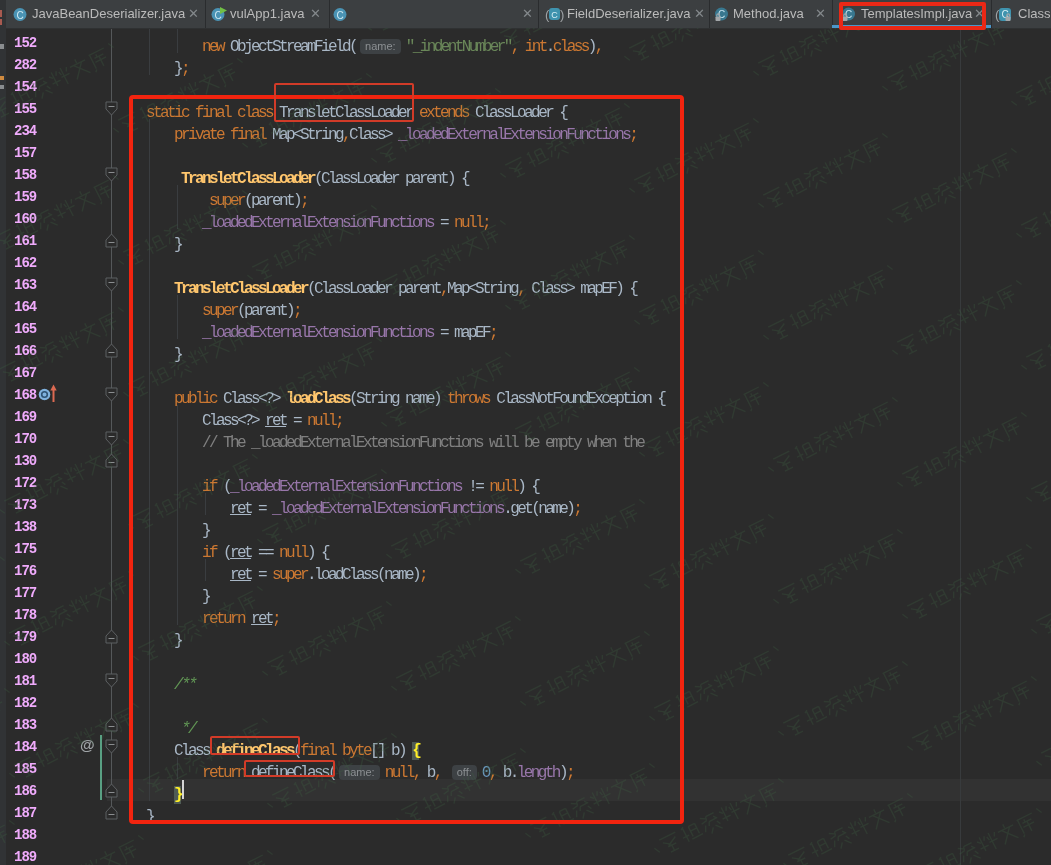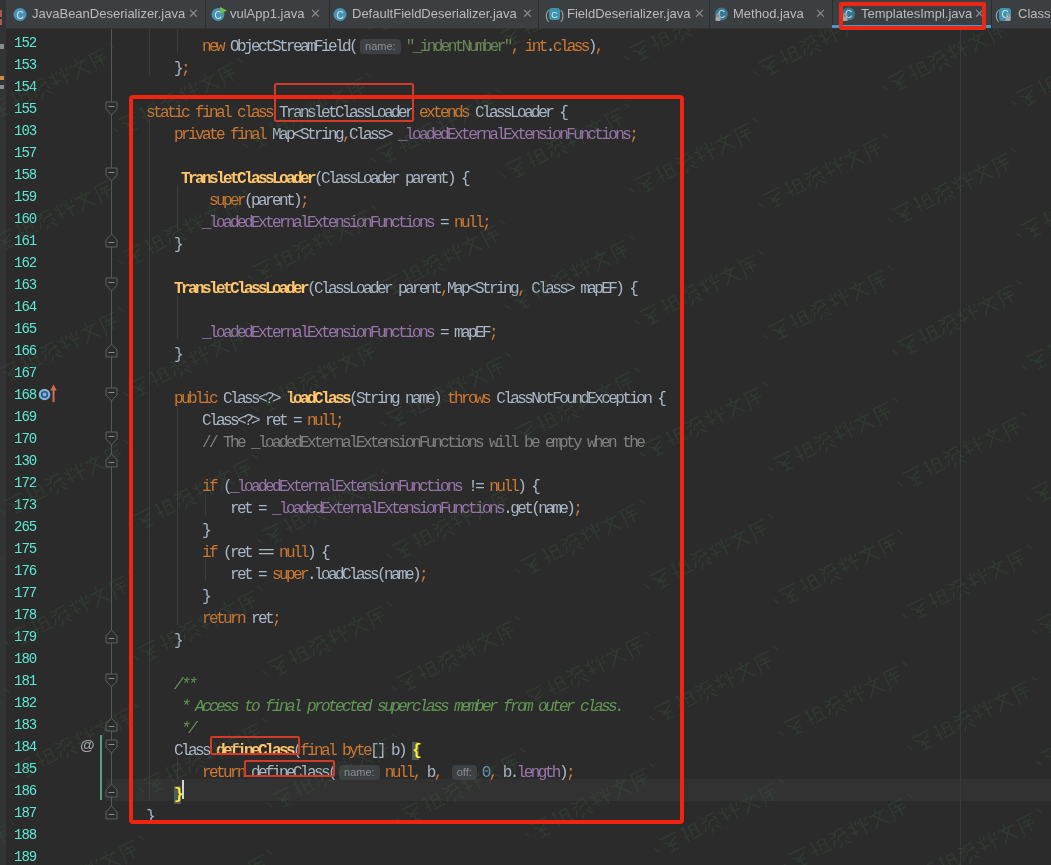--- a/index.html
+++ b/index.html
@@ -6,30 +6,30 @@
 body{width:1051px;height:865px;overflow:hidden;position:relative;font-family:"Liberation Sans",sans-serif;}
 #tabbar{position:absolute;left:0;top:0;width:1051px;height:28px;background:#3c3f41;z-index:2;}
 .tabsep{position:absolute;top:0;width:1px;height:28px;background:#2a2c2e;}
 .tabtext{position:absolute;top:0;height:28px;line-height:28px;color:#bbbbbb;font-size:13px;white-space:nowrap;}
 .tabx{position:absolute;top:0;height:28px;line-height:27px;color:#84898c;font-size:13px;}
 #tabunder{position:absolute;left:832px;top:25px;width:159px;height:3px;background:#4a97cb;z-index:3;}
 #barline{position:absolute;left:0;top:28px;width:1051px;height:1px;background:#2f3132;z-index:2;}
 #leftstrip{position:absolute;left:0;top:0;width:6px;height:865px;background:#313335;z-index:4;}
 #editor{position:absolute;left:0;top:29px;width:1051px;height:836px;background:#2b2b2b;z-index:1;}
 .row{position:absolute;left:0;width:1051px;height:22px;}
-.ln{position:absolute;left:0;top:0;width:36px;text-align:right;font-family:"Liberation Mono",monospace;font-size:14px;letter-spacing:-1.1px;color:#5eead4;line-height:22px;padding-top:1px;}
+.ln{position:absolute;left:0;top:0;width:36px;text-align:right;font-family:"Liberation Mono",monospace;font-size:14px;letter-spacing:-1.1px;color:#f0abfc;line-height:22px;padding-top:1px;font-weight:bold;}
 .code{position:absolute;left:118px;top:0;margin:0;font-family:"Liberation Mono",monospace;font-size:16px;letter-spacing:-2.6px;line-height:22px;padding-top:5px;color:#a9b7c6;white-space:pre;}
 .k{color:#cc7832;}
 .s{color:#6a8759;}
 .n{color:#6897bb;}
 .f{color:#9876aa;}
 .c{color:#808080;}
 .j{color:#629755;font-style:italic;}
 .y{color:#ffc66d;font-weight:bold;}
-.u{}
+.u{text-decoration:underline;}
 .hint{display:inline-block;font-family:"Liberation Sans",sans-serif;font-size:11px;letter-spacing:0;line-height:15px;height:15px;padding:0 5px;margin:0 5px 0 4px;border-radius:4px;background:#3d4144;color:#8c9093;vertical-align:1px;}
 .brace{background:#4f5b54;color:#ffef28;font-weight:bold;}
 .guide{position:absolute;width:1px;background:#3a3d40;z-index:1;}
 .redbox{position:absolute;border:2px solid #dd3524;z-index:10;border-radius:2px;}
 #caret{position:absolute;left:182px;top:780px;width:2px;height:19px;background:#d4d4d4;z-index:6;}
 #curline{position:absolute;left:107px;top:779px;width:944px;height:22px;background:#323232;z-index:1;}
 #marginline{position:absolute;left:960px;top:29px;width:1px;height:836px;background:#383b3d;z-index:1;}
 #foldline{position:absolute;left:111px;top:29px;width:1px;height:790px;background:#55585a;z-index:1;}
 #changebar{position:absolute;left:100px;top:735px;width:2px;height:65px;background:#59a083;z-index:2;}
 .fold{position:absolute;left:105px;width:13px;height:15px;z-index:2;}
@@ -51,32 +51,32 @@
 <div class="guide" style="left:177px;top:757px;height:22px"></div>
 <div class="guide" style="left:205px;top:493px;height:22px"></div>
 <div class="guide" style="left:205px;top:559px;height:22px"></div>
 </div>
 <div id="rows" style="position:absolute;left:0;top:31px;z-index:2;">
 <div class="row" style="top:0">
       <div class="ln">152</div>
       <pre class="code">            <span class="k">new</span> ObjectStreamField(<span class="hint">name:</span><span class="s">"_indentNumber"</span><span class="k">,</span> <span class="k">int</span>.<span class="k">class</span>)<span class="k">,</span></pre>
     </div>
 <div class="row" style="top:22px">
-      <div class="ln">153</div>
+      <div class="ln">282</div>
       <pre class="code">        }<span class="k">;</span></pre>
     </div>
 <div class="row" style="top:44px">
       <div class="ln">154</div>
     </div>
 <div class="row" style="top:66px">
       <div class="ln">155</div>
       <pre class="code">    <span class="k">static final class </span>TransletClassLoader <span class="k">extends</span> ClassLoader {</pre>
     </div>
 <div class="row" style="top:88px">
-      <div class="ln">103</div>
+      <div class="ln">234</div>
       <pre class="code">        <span class="k">private final </span>Map&lt;String<span class="k">,</span>Class&gt; <span class="f">_loadedExternalExtensionFunctions</span><span class="k">;</span></pre>
     </div>
 <div class="row" style="top:110px">
       <div class="ln">157</div>
     </div>
 <div class="row" style="top:132px">
       <div class="ln">158</div>
       <pre class="code">         <span class="y">TransletClassLoader</span>(ClassLoader parent) {</pre>
     </div>
 <div class="row" style="top:154px">
@@ -93,20 +93,21 @@
     </div>
 <div class="row" style="top:220px">
       <div class="ln">162</div>
     </div>
 <div class="row" style="top:242px">
       <div class="ln">163</div>
       <pre class="code">        <span class="y">TransletClassLoader</span>(ClassLoader parent<span class="k">,</span>Map&lt;String<span class="k">,</span> Class&gt; mapEF) {</pre>
     </div>
 <div class="row" style="top:264px">
       <div class="ln">164</div>
+      <pre class="code">            <span class="k">super</span>(parent)<span class="k">;</span></pre>
     </div>
 <div class="row" style="top:286px">
       <div class="ln">165</div>
       <pre class="code">            <span class="f">_loadedExternalExtensionFunctions</span> = mapEF<span class="k">;</span></pre>
     </div>
 <div class="row" style="top:308px">
       <div class="ln">166</div>
       <pre class="code">        }</pre>
     </div>
 <div class="row" style="top:330px">
@@ -129,21 +130,21 @@
     </div>
 <div class="row" style="top:440px">
       <div class="ln">172</div>
       <pre class="code">            <span class="k">if</span> (<span class="f">_loadedExternalExtensionFunctions</span> != <span class="k">null</span>) {</pre>
     </div>
 <div class="row" style="top:462px">
       <div class="ln">173</div>
       <pre class="code">                <span class="u">ret</span> = <span class="f">_loadedExternalExtensionFunctions</span>.get(name)<span class="k">;</span></pre>
     </div>
 <div class="row" style="top:484px">
-      <div class="ln">265</div>
+      <div class="ln">138</div>
       <pre class="code">            }</pre>
     </div>
 <div class="row" style="top:506px">
       <div class="ln">175</div>
       <pre class="code">            <span class="k">if</span> (<span class="u">ret</span> == <span class="k">null</span>) {</pre>
     </div>
 <div class="row" style="top:528px">
       <div class="ln">176</div>
       <pre class="code">                <span class="u">ret</span> = <span class="k">super</span>.loadClass(name)<span class="k">;</span></pre>
     </div>
@@ -161,21 +162,20 @@
     </div>
 <div class="row" style="top:616px">
       <div class="ln">180</div>
     </div>
 <div class="row" style="top:638px">
       <div class="ln">181</div>
       <pre class="code">        <span class="j">/**</span></pre>
     </div>
 <div class="row" style="top:660px">
       <div class="ln">182</div>
-      <pre class="code">         <span class="j">* Access to final protected superclass member from outer class.</span></pre>
     </div>
 <div class="row" style="top:682px">
       <div class="ln">183</div>
       <pre class="code">         <span class="j">*/</span></pre>
     </div>
 <div class="row" style="top:704px">
       <div class="ln">184</div>
       <pre class="code">        Class <span class="y">defineClass</span>(<span class="k">final byte</span>[] b) <span class="brace">{</span></pre>
     </div>
 <div class="row" style="top:726px">
@@ -373,21 +373,20 @@
       <text x="7" y="11.5" text-anchor="middle" font-size="10" fill="#cfe9f2">C</text>
       <polygon points="9,0 16,3.5 9,7" fill="#71bf45"></polygon>
     </svg>
 <div class="tabtext" style="left:230px">vulApp1.java</div>
 <div class="tabx" style="left:310px">✕</div>
 <div class="tabsep" style="left:329px"></div>
 <svg style="position:absolute;left:333px;top:7px" width="15" height="15">
       <circle cx="7" cy="7.5" r="6.5" fill="#4a93b4"></circle>
       <text x="7" y="11.5" text-anchor="middle" font-size="10" fill="#cfe9f2">C</text>
     </svg>
-<div class="tabtext" style="left:352px">DefaultFieldDeserializer.java</div>
 <div class="tabx" style="left:522px">✕</div>
 <div class="tabsep" style="left:538px"></div>
 <svg style="position:absolute;left:545px;top:6px" width="19" height="17">
       <text x="0" y="13" font-size="13" fill="#9fa3a6">(</text>
       <rect x="4" y="2" width="11" height="12" rx="3" fill="#3f93ae"></rect>
       <text x="9.5" y="11.5" text-anchor="middle" font-size="9" fill="#d6eef5">C</text>
       <text x="15" y="13" font-size="13" fill="#9fa3a6">)</text>
     </svg>
 <div class="tabtext" style="left:567px">FieldDeserializer.java</div>
 <div class="tabx" style="left:694px">✕</div>

